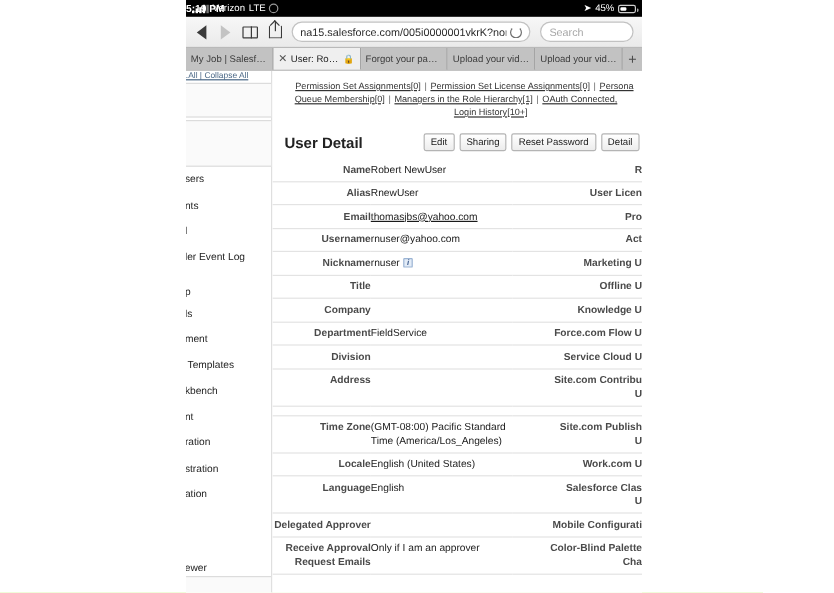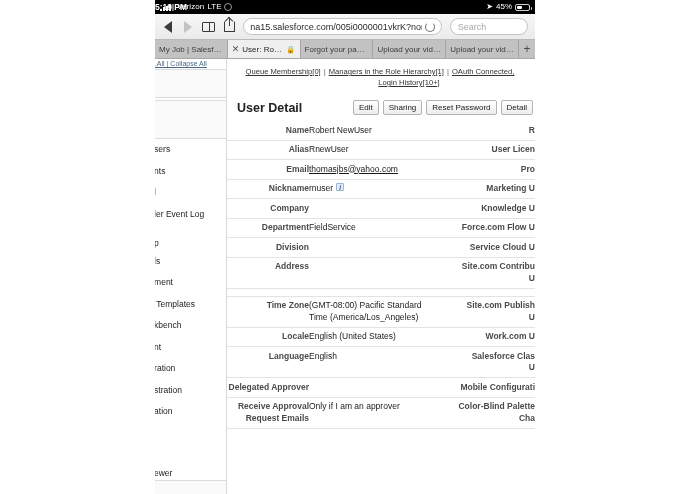--- a/index.html
+++ b/index.html
@@ -306,20 +306,23 @@
             <div class="sl" style="margin-top: 13px;">...stration</div>
             <div class="sl" style="margin-top: 13px;">...ation</div>
           </div>
         <div class="side-bottom">...iewer</div>
         <div class="side-box-bottom"></div>
       </div>
 
       <div id="sfmain">
 
         <div class="relatedlinks">
+          <div class="rl-row r1">
+            <a>Permission Set Assignments</a><span class="cnt">[0]</span><span class="sep">|</span><a>Permission Set License Assignments</a><span class="cnt">[0]</span><span class="sep">|</span><a>Persona</a>
+          </div>
           <div class="rl-row r2">
             <a>Queue Membership</a><span class="cnt">[0]</span><span class="sep">|</span><a>Managers in the Role Hierarchy</a><span class="cnt">[1]</span><span class="sep">|</span><a>OAuth Connected,</a>
           </div>
           <div class="rl-row r3">
             <a>Login History</a><span class="cnt">[10+]</span>
           </div>
         </div>
 
         <div class="dt-header">
           <div class="dt-title">User Detail</div>
@@ -342,23 +345,33 @@
                 <td class="lbl">Alias</td>
                 <td class="val">RnewUser</td>
                 <td class="lbl2">User Licen</td>
               </tr>
               <tr>
                 <td class="lbl">Email</td>
                 <td class="val"><a class="emaillink">thomasjbs@yahoo.com</a></td>
                 <td class="lbl2">Pro</td>
               </tr>
               <tr>
+                <td class="lbl">Username</td>
+                <td class="val">rnuser@yahoo.com</td>
+                <td class="lbl2">Act</td>
+              </tr>
+              <tr>
                 <td class="lbl">Nickname</td>
                 <td class="val">rnuser<span class="infoico">i</span></td>
                 <td class="lbl2">Marketing U</td>
+              </tr>
+              <tr>
+                <td class="lbl">Title</td>
+                <td class="val"></td>
+                <td class="lbl2">Offline U</td>
               </tr>
               <tr>
                 <td class="lbl">Company</td>
                 <td class="val"></td>
                 <td class="lbl2">Knowledge U</td>
               </tr>
               <tr>
                 <td class="lbl">Department</td>
                 <td class="val">FieldService</td>
                 <td class="lbl2">Force.com Flow U</td>

